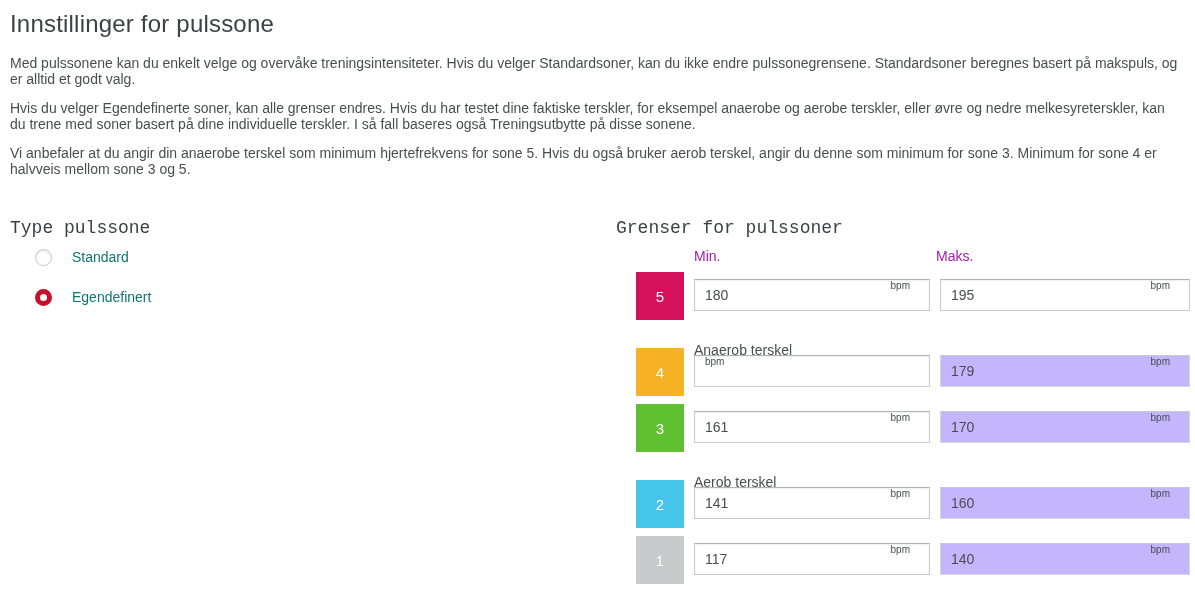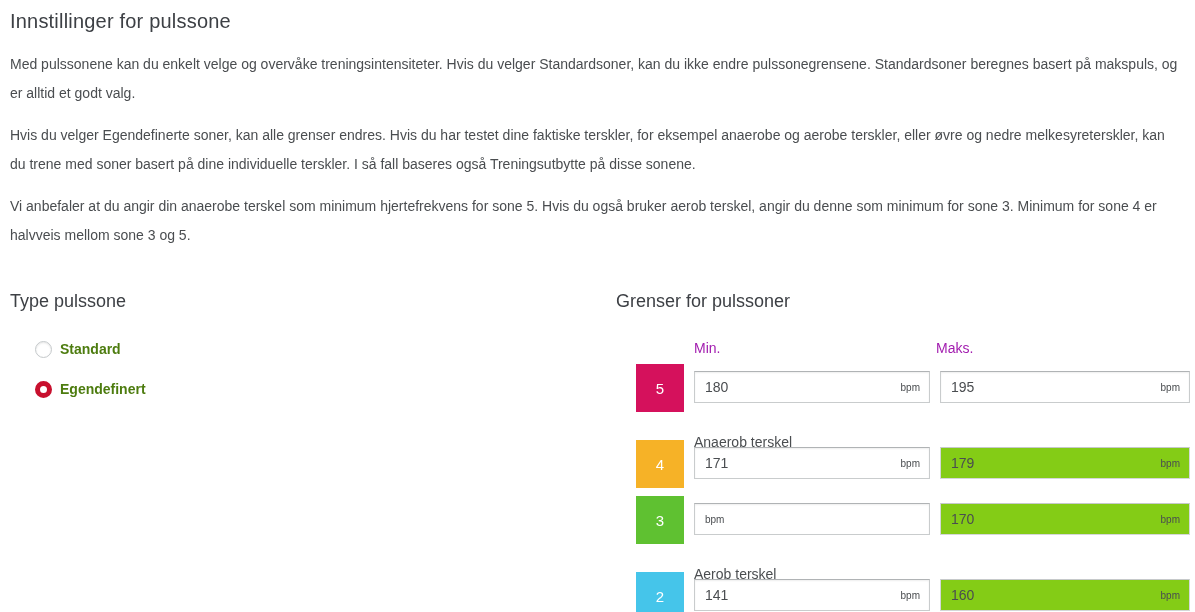--- a/index.html
+++ b/index.html
@@ -4,43 +4,44 @@
 <style>
   * { box-sizing: border-box; margin: 0; padding: 0; }
   html, body { width: 1195px; height: 612px; overflow: hidden; }
   body {
     background: #ffffff;
     font-family: "Liberation Sans", sans-serif;
     color: #4a4d50;
     padding: 6px 12px 0 10px;
   }
   h1 {
-    font-size: 20px;
+    font-size: 24px;
     font-weight: 400;
     color: #3d4045;
     margin: 4px 0 17px 0;
     letter-spacing: 0.2px;
   }
   .intro p {
     font-size: 14px;
-    line-height: 29px;
+    line-height: 16px;
     color: #4a4d50;
     margin: 0 0 13px 0;
   }
   .columns {
     display: flex;
     margin-top: 41px;
   }
   .left-col { width: 606px; flex: 0 0 606px; }
   .right-col { flex: 1; }
   h2 {
     font-size: 18px;
     font-weight: 400;
     color: #3d4045;
-    margin: 0 0 28px 0;
+    margin: 0 0 10px 0;
+    font-family: Liberation Mono, monospace;
   }
   
   .radio-row {
     display: flex;
     align-items: center;
     margin: 0 0 22px 25px;
     cursor: pointer;
     height: 18px;
   }
   .radio {
@@ -51,23 +52,22 @@
     box-shadow: inset 0 1px 2px rgba(0,0,0,0.10);
     flex: 0 0 17px;
   }
   .radio.checked {
     border-width: 5px;
     border-style: solid;
     box-shadow: none;
   }
   .radio-label {
     font-size: 14px;
-    color: #4d7c0f;
-    margin-left: 8px;
-    font-weight: bold;
+    color: #0f766e;
+    margin-left: 20px;
   }
   
   .col-headers { position: relative; height: 15px; margin-bottom: 9px; }
   .col-headers span {
     position: absolute; top: 0;
     font-size: 14px; color: #a21caf;
   }
   .min-header { left: 78px; }
   .max-header { left: 320px; }
   .zone-row {
@@ -83,47 +83,46 @@
     display: flex; align-items: center; justify-content: center;
     color: #ffffff;
     font-size: 15px;
     flex: 0 0 48px;
   }
   .field {
     height: 32px;
     margin-top: 7px;
     margin-left: 10px;
     display: flex;
-    align-items: center;
     background: #ffffff;
     border: 1px solid #c9cccd;
     border-top-color: #b0b3b5;
     box-shadow: inset 0 1px 2px rgba(0,0,0,0.07);
-    padding: 0 9px 0 10px;
+    padding: 0 19px 0 10px;
   }
   .field.min { width: 236px; }
   .field.max { width: 250px; }
   .field input {
     border: none;
     outline: none;
     background: transparent;
     font-family: "Liberation Sans", sans-serif;
     font-size: 14px;
     color: #4a4d50;
     flex: 1 1 auto;
     min-width: 0;
     padding: 0;
   }
   .field .unit {
     font-size: 10px;
     color: #4a4d50;
     flex: 0 0 auto;
   }
   .field.disabled {
-    background: #84cc16;
+    background: #c4b5fd;
     border-color: #d4d7d8;
     border-top-color: #c6c9ca;
     box-shadow: none;
   }
   .threshold {
     position: absolute;
     left: 58px;
     top: 44px;
     font-size: 14px;
     color: #4a4d50;
@@ -181,34 +180,34 @@
           <span class="unit">bpm</span>
         </div>
         <div class="threshold">Anaerob terskel</div>
       </div>
 
       <div class="zone-row">
         <div class="zone-box" style="background-color: rgb(246, 178, 39);">
           <span>4</span>
         </div>
         <div class="field min">
-          <input value="171" style="">
           <span class="unit">bpm</span>
         </div>
         <div class="field max disabled">
           <input disabled="" value="179" style="">
           <span class="unit">bpm</span>
         </div>
       </div>
 
       <div class="zone-row has-label">
         <div class="zone-box" style="background-color: rgb(95, 193, 49);">
           <span>3</span>
         </div>
         <div class="field min">
+          <input value="161" style="">
           <span class="unit">bpm</span>
         </div>
         <div class="field max disabled">
           <input disabled="" value="170" style="">
           <span class="unit">bpm</span>
         </div>
         <div class="threshold">Aerob terskel</div>
       </div>
 
       <div class="zone-row">

